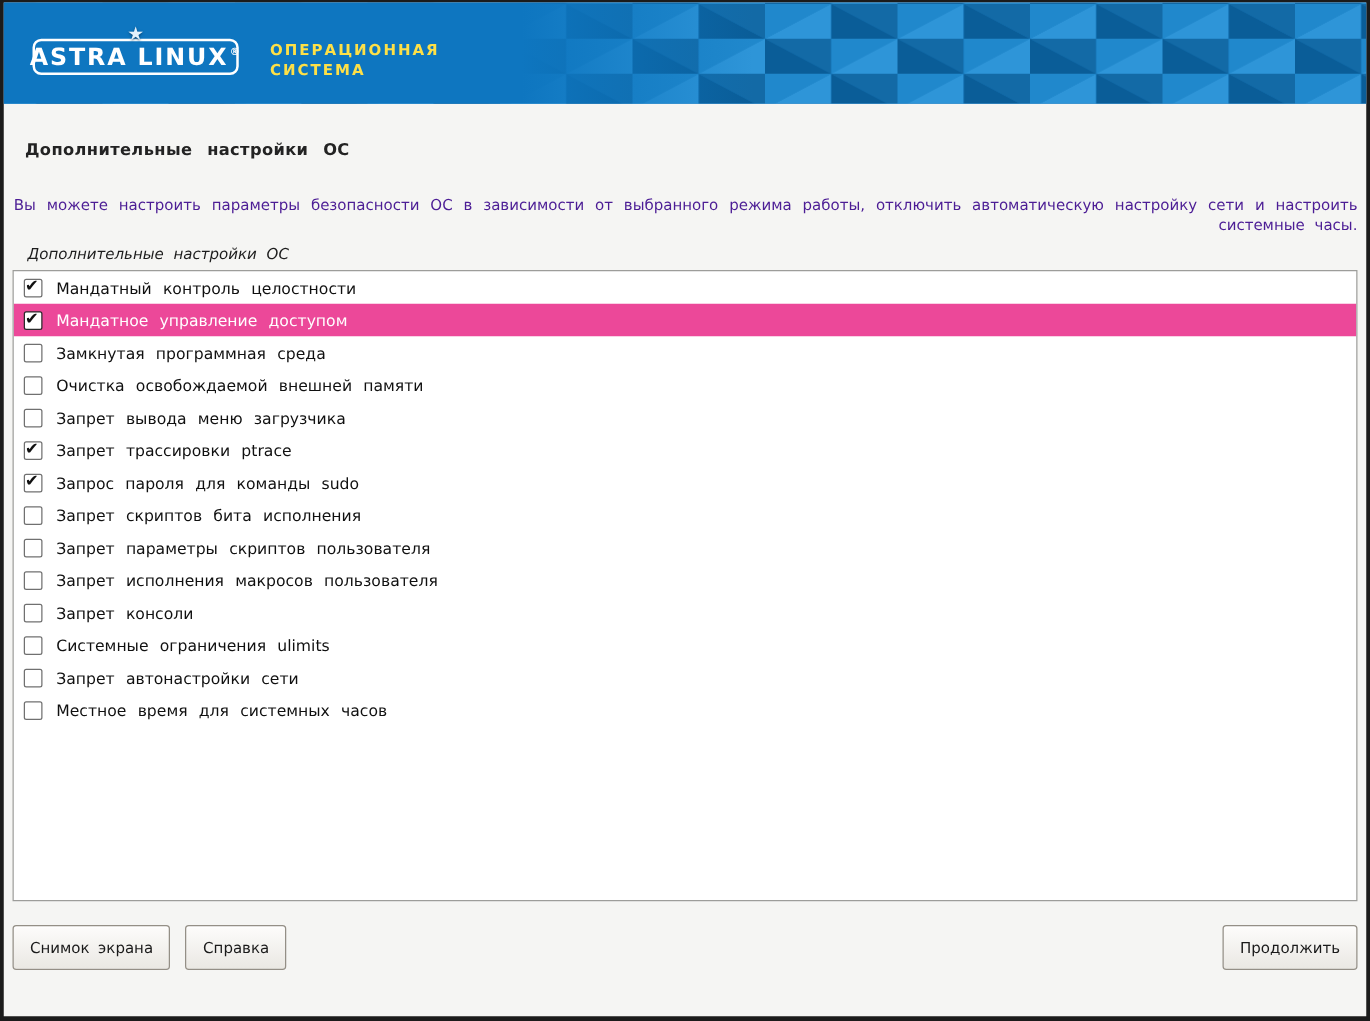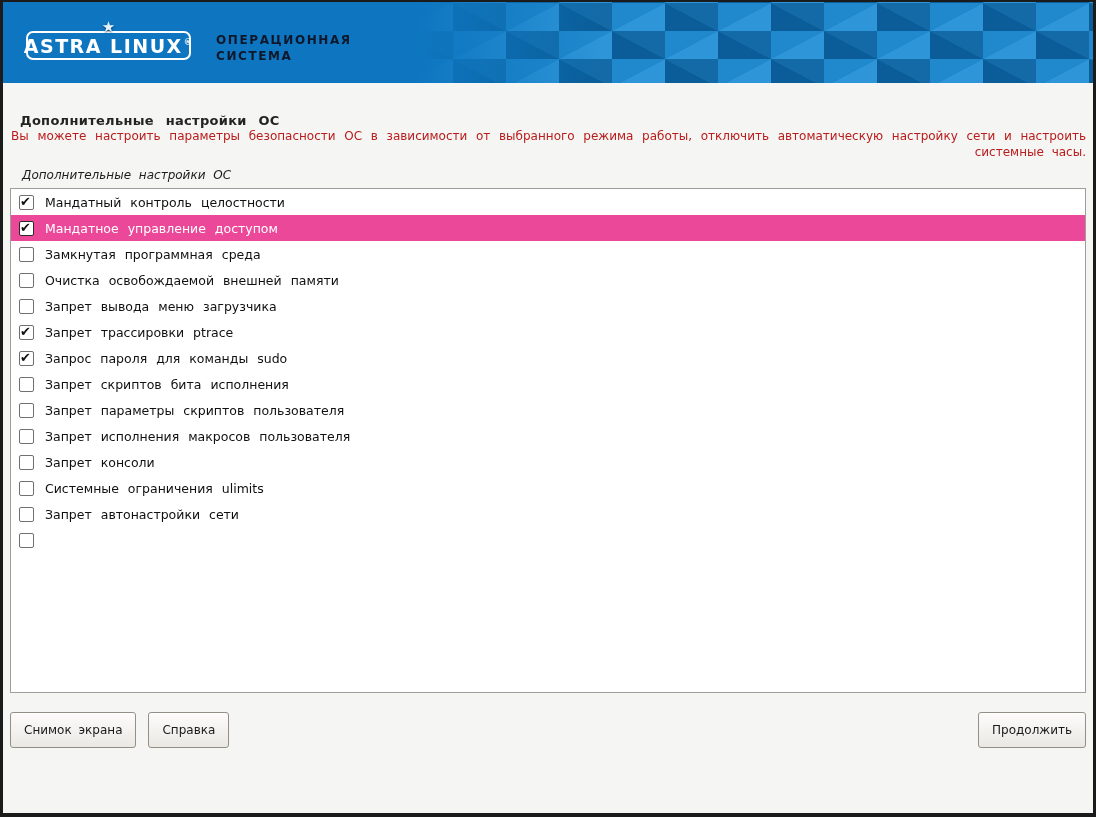--- a/index.html
+++ b/index.html
@@ -14,30 +14,30 @@
   .header svg.pattern { position:absolute; top:0; left:0; }
 
   .logo-box { position:absolute; left:23px; top:29px; width:165px; height:29px;
               border:2px solid #ffffff; border-radius:7px;
               display:flex; align-items:center; justify-content:center; }
   .logo-text { color:#ffffff; font-weight:bold; font-size:19px; letter-spacing:1.5px; white-space:nowrap; }
   .logo-reg { color:#ffffff; font-size:8px; vertical-align:super; margin-left:1px; }
   .logo-star { position:absolute; left:50%; top:-13px; transform:translateX(-50%);
                color:#e4f1fb; font-size:15px; text-shadow:0 1px 2px rgba(7,53,90,.9); line-height:1; }
 
-  .org { position:absolute; left:213px; top:30px; color:#0f172a; font-weight:bold;
+  .org { position:absolute; left:213px; top:30px; color:#fde047; font-weight:bold;
          font-size:12px; letter-spacing:1.6px; line-height:16px; }
 
   
   .content { flex:1; padding:16px 7px; display:flex; flex-direction:column; }
 
   .page-title { margin:14px 0 0 10px; font-size:13px; font-weight:bold; color:#232323;
                 word-spacing:7px; letter-spacing:.3px; }
 
-  .desc { margin:0 0 0 1px; font-size:12px; color:#b91c1c; word-spacing:4px; line-height:16px; }
+  .desc { margin:28px 0 0 1px; font-size:12px; color:#4c1d95; word-spacing:4px; line-height:16px; }
   .desc-line1 { text-align:justify; text-align-last:justify; }
   .desc-line2 { text-align:right; }
 
   .list-caption { margin:8px 0 0 12px; font-size:12px; font-style:italic; color:#1d1d1d; word-spacing:4px; }
 
   .listbox { margin-top:6px; height:505px; background:#ffffff; border:1px solid #9d9d9a; overflow:hidden; }
 
   .row { height:26px; display:flex; align-items:center; padding-left:8px; cursor:default; }
   .row .cb { width:15px; height:15px; flex:none; background:#ffffff; border:1px solid #707070;
              border-radius:2px; margin-right:11px; position:relative; }
@@ -156,20 +156,21 @@
           <div class="row">
     <span class="cb"></span>
     <span class="opt-label">Системные ограничения ulimits</span>
   </div>
           <div class="row">
     <span class="cb"></span>
     <span class="opt-label">Запрет автонастройки сети</span>
   </div>
           <div class="row">
     <span class="cb"></span>
+    <span class="opt-label">Местное время для системных часов</span>
   </div>
         </div>
 
       <div class="footer">
         <button class="btn">Снимок экрана</button>
         <button class="btn">Справка</button>
         <div class="spacer"></div>
         <button class="btn">Продолжить</button>
       </div>
     </div>

